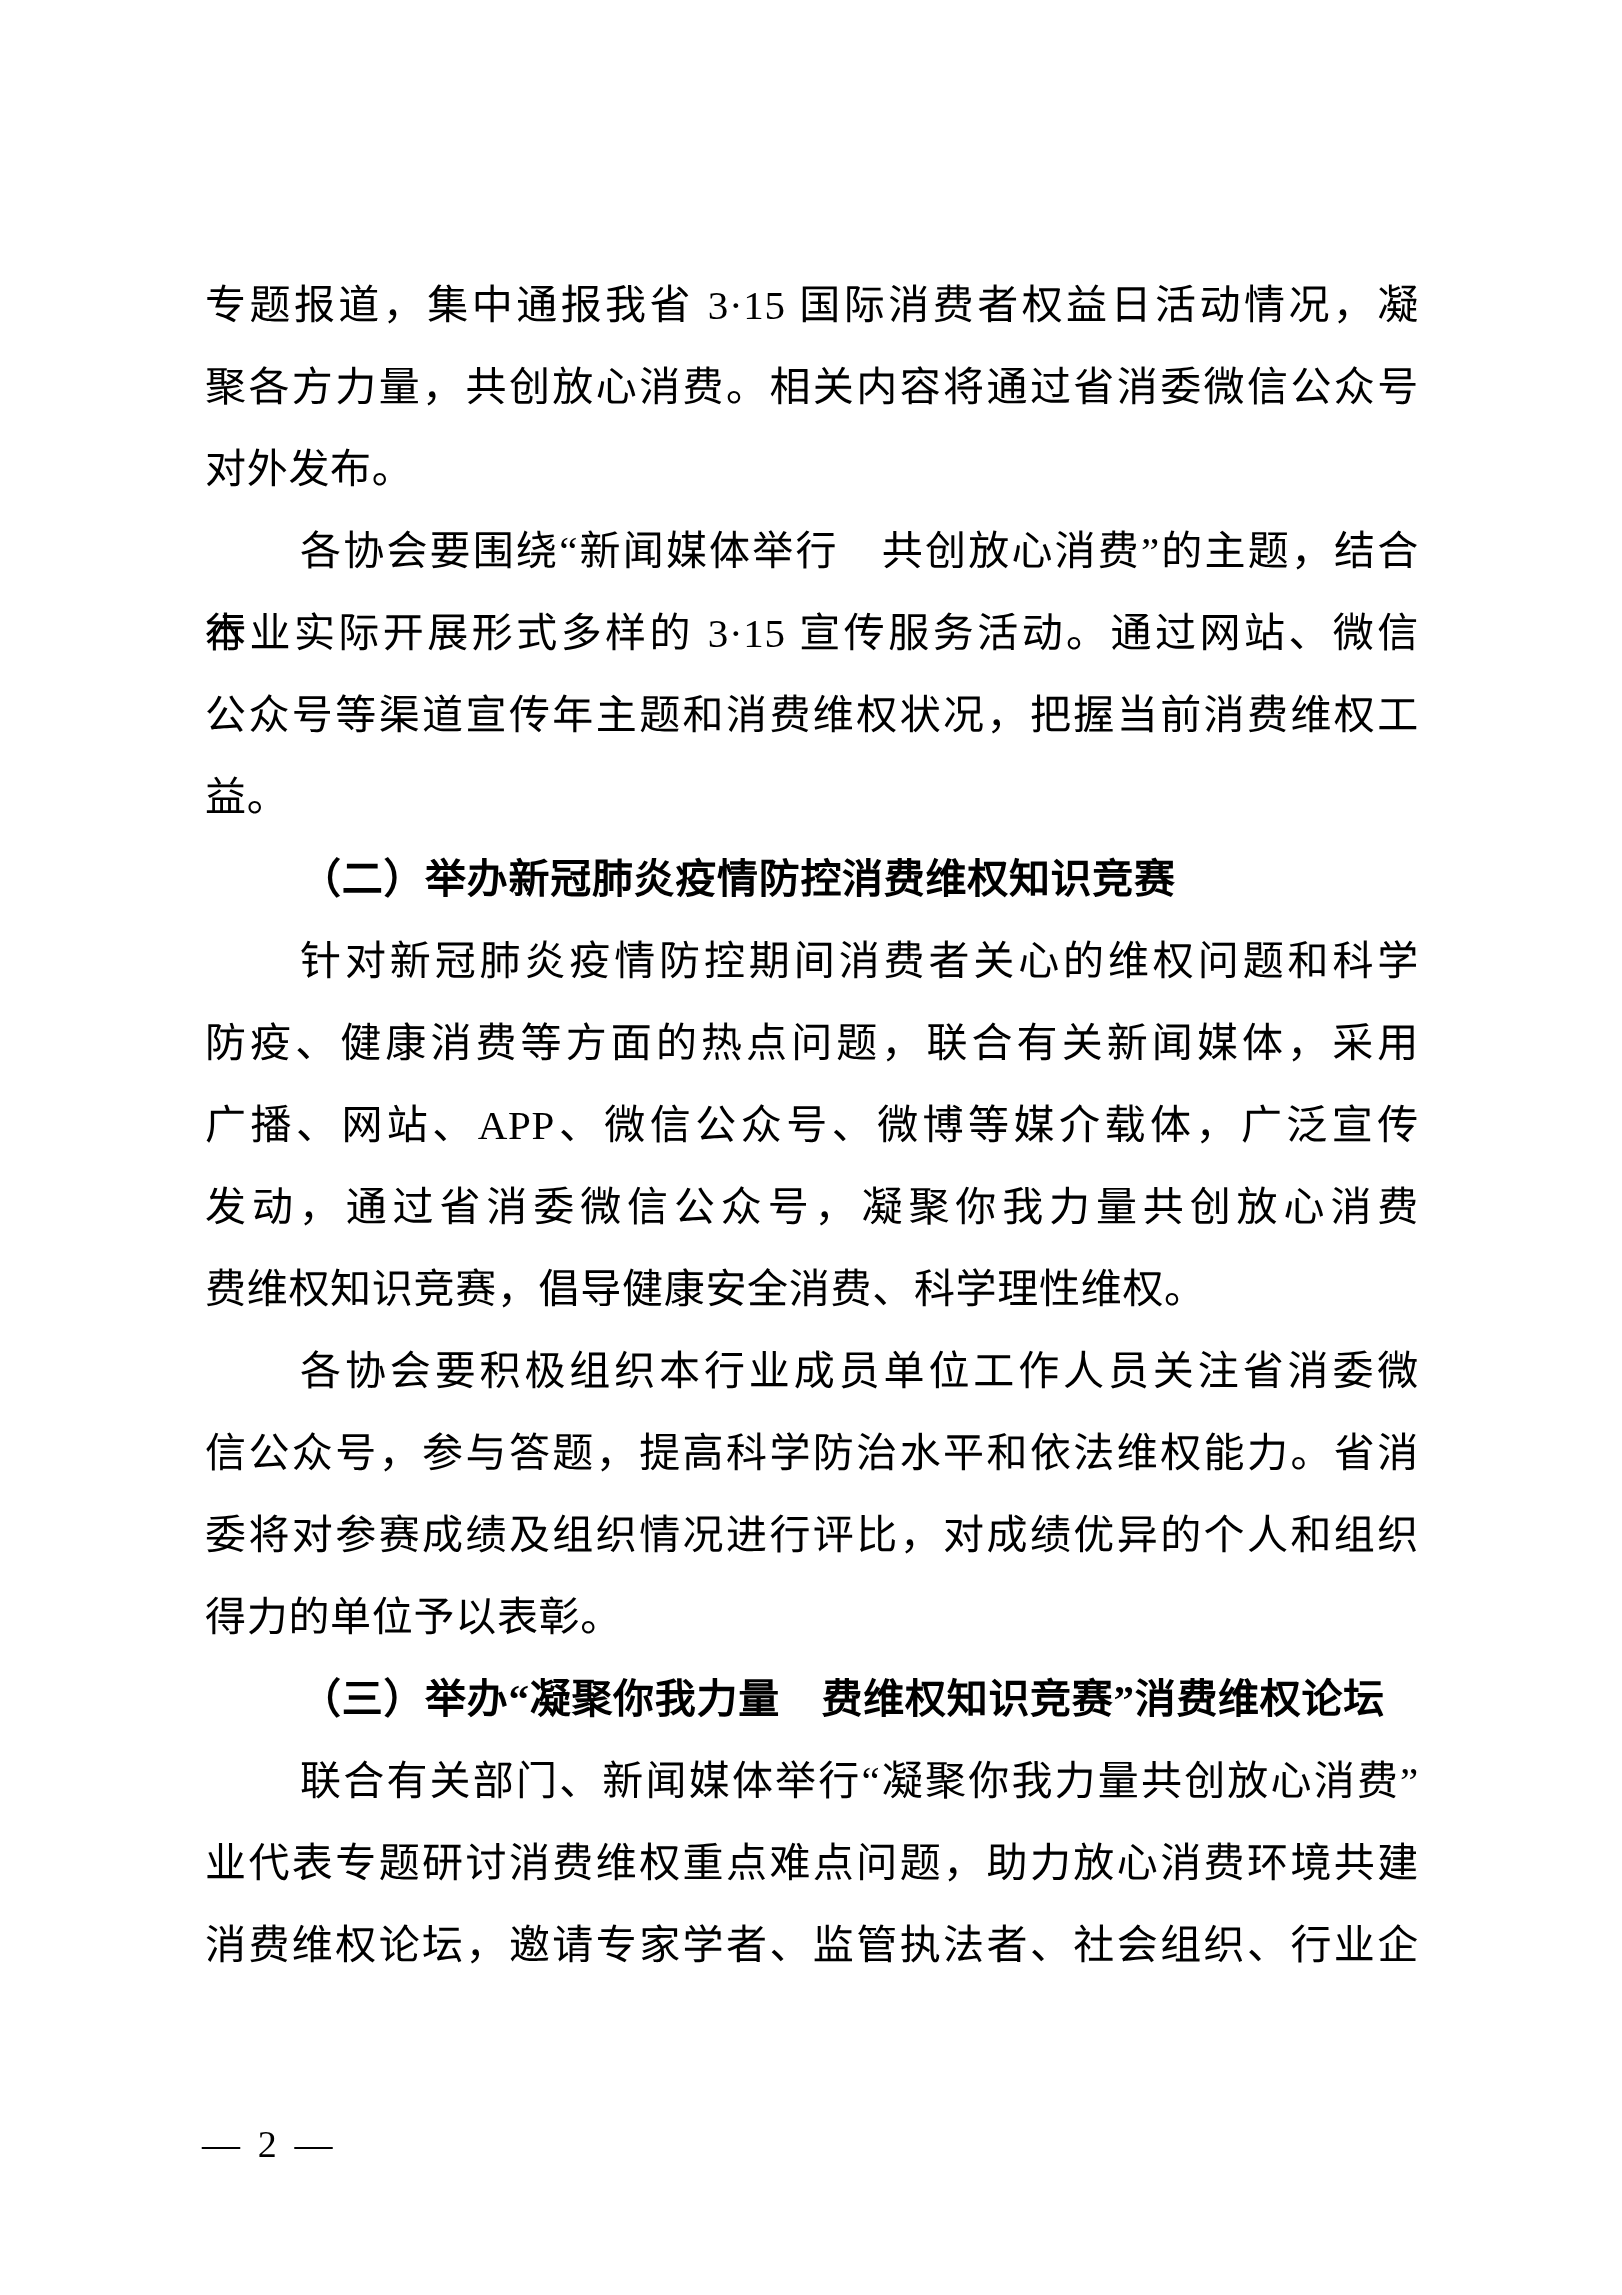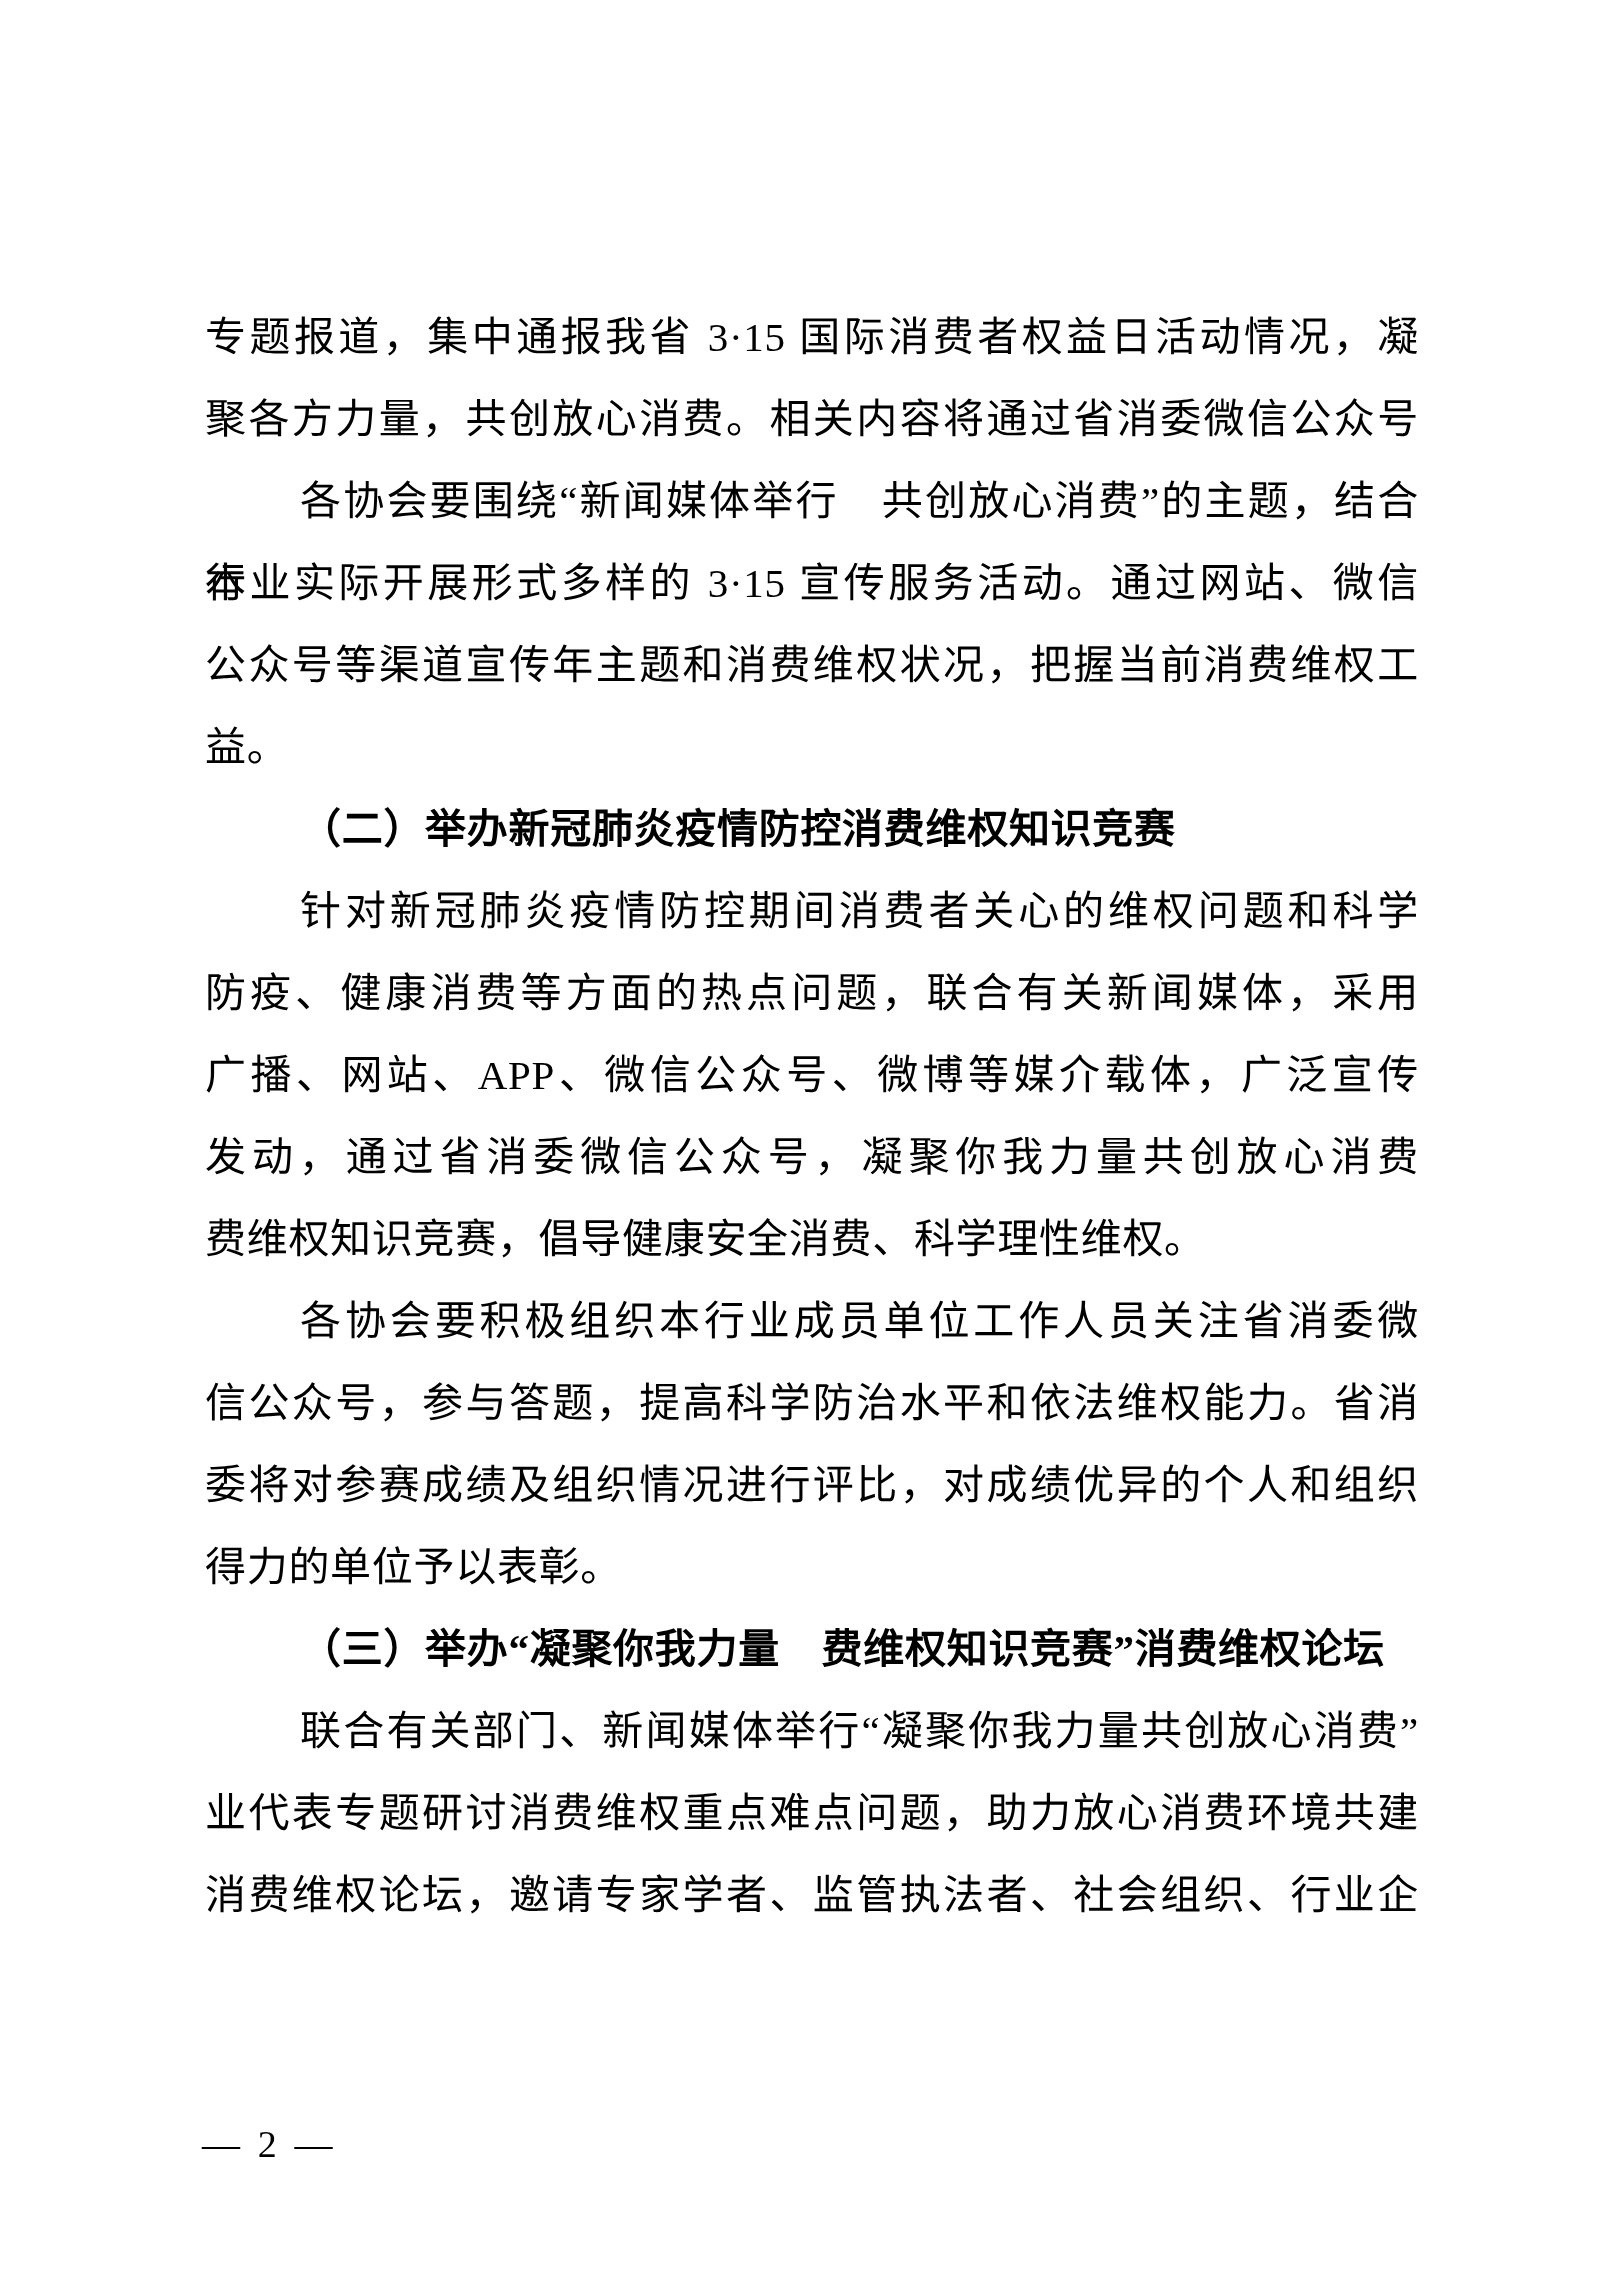--- a/index.html
+++ b/index.html
@@ -12,21 +12,21 @@
     width: 1623px;
     height: 2295px;
     background: #ffffff;
     overflow: hidden;
     font-family: "Liberation Serif", "DejaVu Serif", serif;
     color: #000000;
   }
   .doc-body {
     position: absolute;
     left: 205px;
-    top: 296px;
+    top: 264px;
     width: 1214px;
   }
   .line {
     height: 82px;
     line-height: 82px;
     font-size: 41px;
     letter-spacing: 0.7px;
     text-align: left;
     color: #000000;
   }
@@ -52,20 +52,21 @@
   }
 </style>
 </head>
 <body>
 
 <div class="page">
 
   <main class="doc-body">
     <div class="line full">专题报道，集中通报我省 3·15 国际消费者权益日活动情况，凝</div>
     <div class="line full">聚各方力量，共创放心消费。相关内容将通过省消委微信公众号</div>
+    <div class="line">对外发布。</div>
     <div class="line full indent">各协会要围绕“新闻媒体举行　共创放心消费”的主题，结合本</div>
     <div class="line full">行业实际开展形式多样的 3·15 宣传服务活动。通过网站、微信</div>
     <div class="line full">公众号等渠道宣传年主题和消费维权状况，把握当前消费维权工</div>
     <div class="line">益。</div>
     <div class="line indent heading">（二）举办新冠肺炎疫情防控消费维权知识竞赛</div>
     <div class="line full indent">针对新冠肺炎疫情防控期间消费者关心的维权问题和科学</div>
     <div class="line full">防疫、健康消费等方面的热点问题，联合有关新闻媒体，采用</div>
     <div class="line full">广播、网站、APP、微信公众号、微博等媒介载体，广泛宣传</div>
     <div class="line full">发动，通过省消委微信公众号，凝聚你我力量共创放心消费</div>
     <div class="line">费维权知识竞赛，倡导健康安全消费、科学理性维权。</div>

